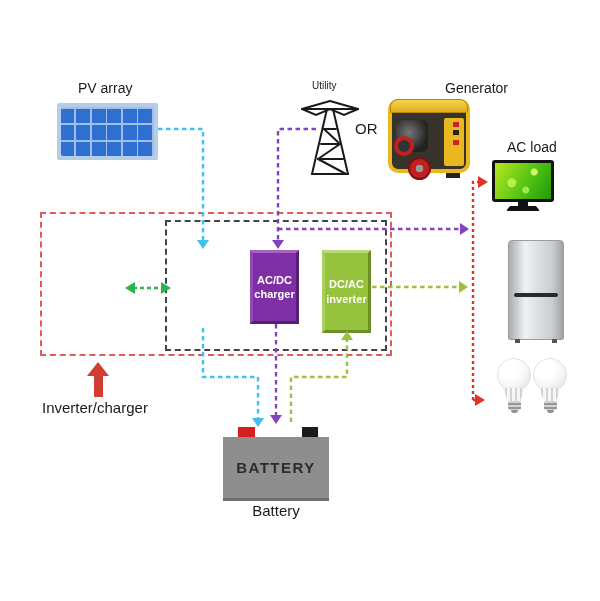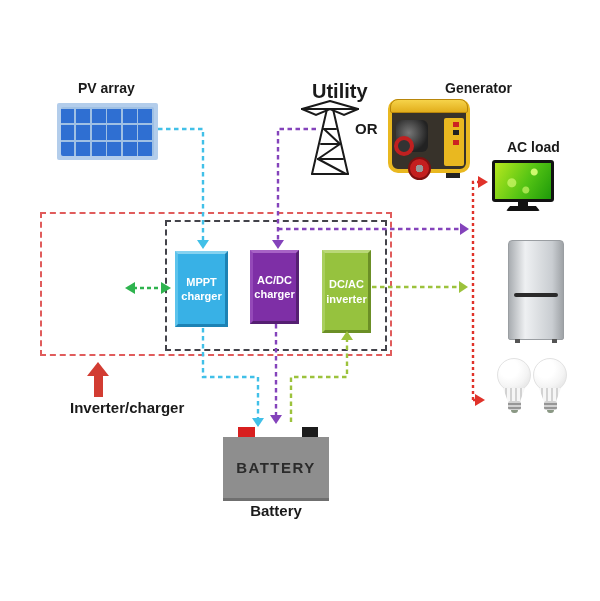--- a/index.html
+++ b/index.html
@@ -1,19 +1,19 @@
 <!DOCTYPE html>
 <html><head>
 <meta charset="utf-8">
 <style>
   html,body{margin:0;padding:0;background:#fff;}
   .canvas{position:relative;width:600px;height:601px;background:#ffffff;overflow:hidden;
           font-family:"Liberation Sans",sans-serif;}
   .abs{position:absolute;}
-  .lbl{position:absolute;font-weight:bold;color:#1a1a1a;white-space:nowrap;}
+  .lbl{position:absolute;font-weight:normal;color:#1a1a1a;white-space:nowrap;}
 
   
   .pv-frame{position:absolute;left:57px;top:103px;width:101px;height:57px;background:#b3cdeb;
             border-radius:2px;padding:4px;box-sizing:border-box;}
   .pv-cells{width:100%;height:100%;border-radius:2px;
             background:
               repeating-linear-gradient(90deg, transparent 0 13.5px, #9fc0e4 13.5px 15.5px),
               repeating-linear-gradient(0deg, transparent 0 14.3px, #9fc0e4 14.3px 16.3px),
               #2f6fd2;}
 
@@ -108,21 +108,21 @@
 </head>
 <body>
 
 <div class="canvas">
 
   <div class="lbl" style="left:78px;top:80px;font-size:14px;">PV array</div>
   <div class="pv-frame">
     <div class="pv-cells"></div>
   </div>
 
-  <div class="lbl" style="left:312px;top:80px;font-size:20px;">Utility</div>
+  <div class="lbl" style="left:312px;top:80px;font-size:10px;">Utility</div>
   <svg class="abs" style="left:300px;top:96px;" width="60" height="82" viewBox="0 0 60 82">
     <g fill="none" stroke="#1a1a1a" stroke-width="2" stroke-linecap="round">
       <path d="M2 13 H58"></path>
       <path d="M30 5 L2 13 M30 5 L58 13"></path>
       <path d="M2 13 L16 19 L30 13 L44 19 L58 13"></path>
       <path d="M27 13 L12 78 M33 13 L48 78"></path>
       <path d="M24 33 H36"></path>
       <path d="M24 33 L40 48"></path>
       <path d="M21 48 H40"></path>
       <path d="M40 48 L18 63"></path>
@@ -172,35 +172,32 @@
   <div class="bulb" style="left:533px;top:358px;">
     <div class="bulb-dome"></div>
     <div class="bulb-body"></div>
     <div class="bulb-screw"></div>
     <div class="bulb-tip"></div>
   </div>
 
   <div class="red-box"></div>
   <div class="black-box"></div>
 
-  <div class="block mppt-block">
-    <span>MPPT charger</span>
-  </div>
   <div class="block acdc-block">
     <span>AC/DC charger</span>
   </div>
   <div class="block dcac-block">
     <span>DC/AC inverter</span>
   </div>
 
   <div class="up-arrow">
     <div class="head"></div>
     <div class="stem"></div>
   </div>
-  <div class="lbl" style="left:42px;top:399px;font-size:15px;margin-left:28px;">Inverter/charger</div>
+  <div class="lbl" style="left:42px;top:399px;font-size:15px;">Inverter/charger</div>
 
   <div class="term term-red"></div>
   <div class="term term-black"></div>
   <div class="battery-body">
     <span>BATTERY</span>
   </div>
   <div class="lbl" style="left:223px;top:502px;width:106px;text-align:center;font-size:15px;">Battery</div>
 
   <svg class="wires" width="600" height="601" viewBox="0 0 600 601">
 

